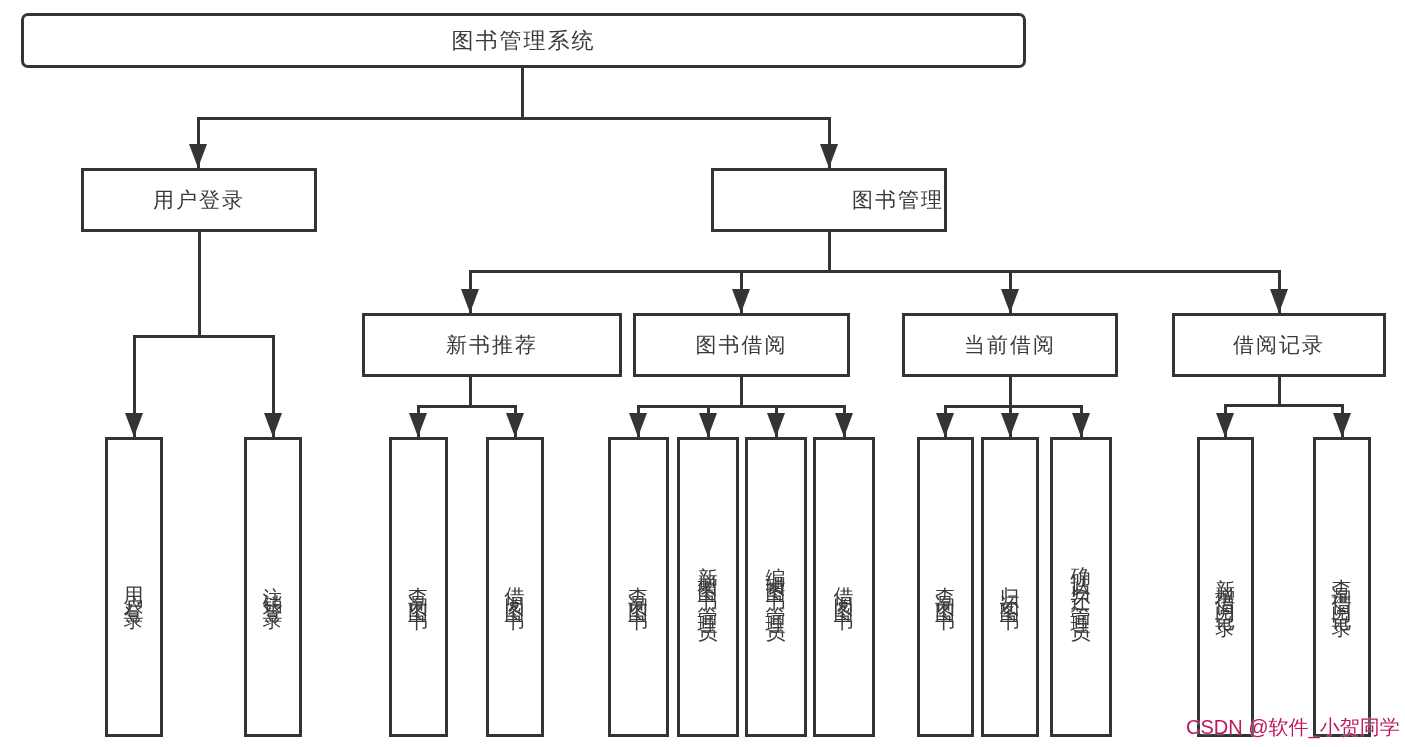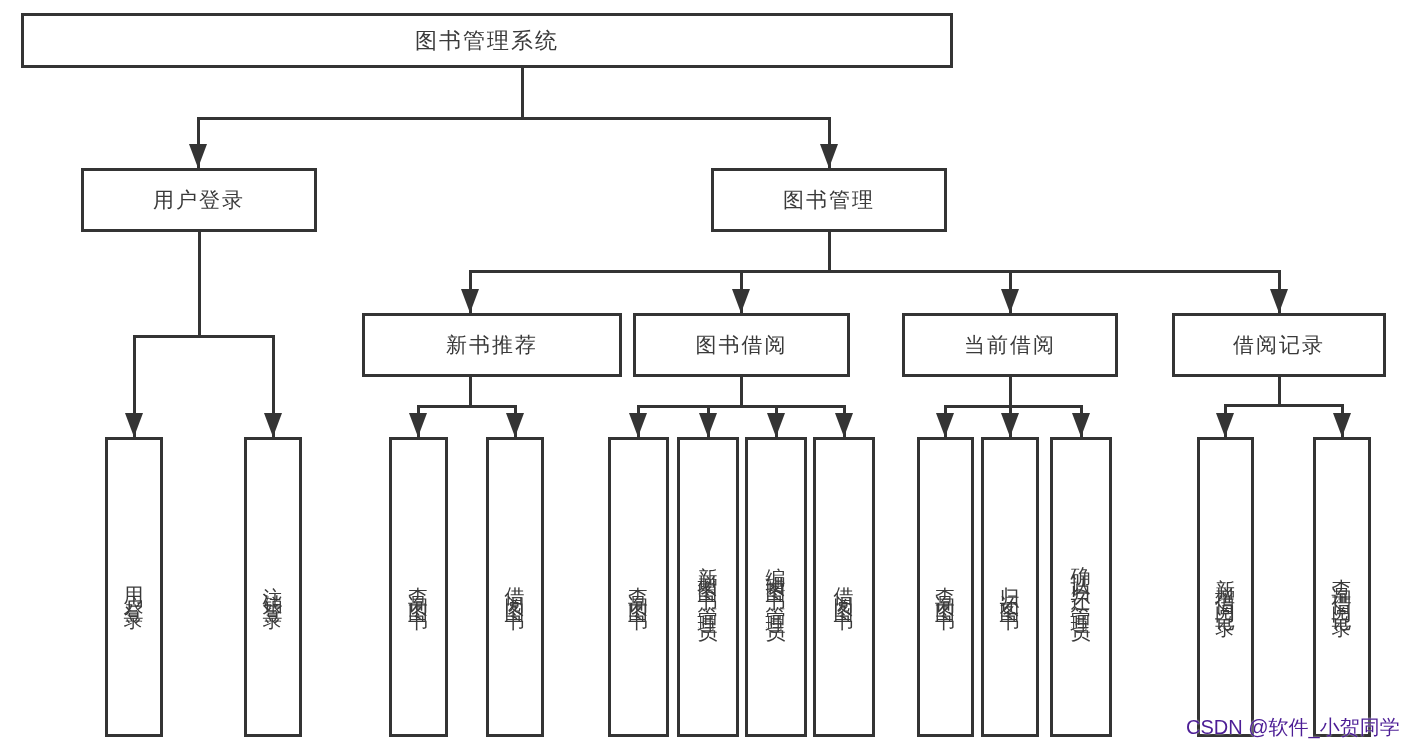--- a/index.html
+++ b/index.html
@@ -63,38 +63,38 @@
     width: 0; height: 0;
     border-left: 9px solid transparent;
     border-right: 9px solid transparent;
     border-top: 24px solid var(--line);
   }
   .watermark {
     position: absolute;
     left: 1186px;
     top: 714px;
     font-size: 20px;
-    color: #4c1d95;
+    color: #be185d;
     text-shadow: 0 0 2px #ffffff;
     white-space: nowrap;
   }
 </style>
 </head>
 <body>
 
 <div class="canvas">
 
-  <div class="node root" style="left:21px; top:13px; width:932px; height:55px;">
+  <div class="node root" style="left:21px; top:13px; width:1005px; height:55px;border-radius:7px;">
     <span>图书管理系统</span>
   </div>
 
   <div class="node" style="left:81px; top:168px; width:236px; height:64px;">
     <span>用户登录</span>
   </div>
-  <div class="node" style="left:711px; top:168px; width:236px; height:64px;">
+  <div class="node" style="left:711px; top:168px; width:236px; height:64px;justify-content:flex-end;">
     <span>图书管理</span>
   </div>
 
   <div class="node" style="left:362px; top:313px; width:260px; height:64px;">
     <span>新书推荐</span>
   </div>
   <div class="node" style="left:902px; top:313px; width:216px; height:64px;">
     <span>当前借阅</span>
   </div>
   <div class="node" style="left:633px; top:313px; width:217px; height:64px;">

